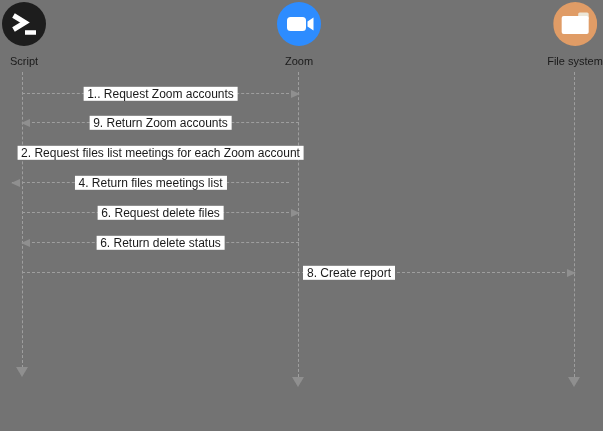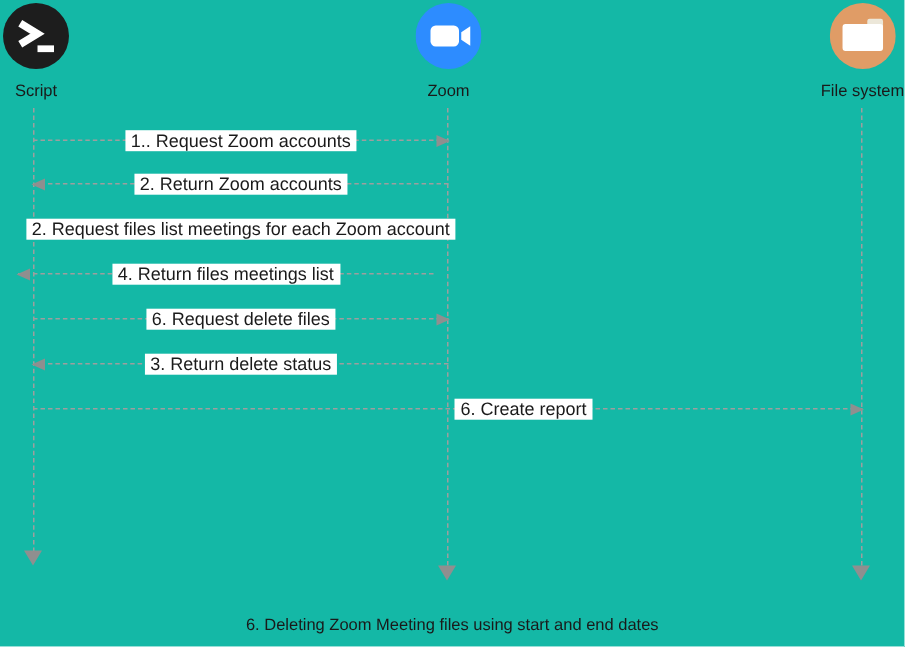--- a/index.html
+++ b/index.html
@@ -1,19 +1,19 @@
 <!DOCTYPE html>
 <html><head>
 <meta charset="utf-8">
 <title>Sequence Diagram</title>
 <style>
   * { margin:0; padding:0; box-sizing:border-box; }
   html,body { background:#ffffff; }
   .canvas {
-    position:relative; width:603px; height:431px; background:#14b8a6;
+    position:relative; width:603px; height:431px; background:#737373;
     font-family:"Liberation Sans", sans-serif; overflow:hidden;
   }
   .actor {
     position:absolute; top:2px; transform:translateX(-50%);
     display:flex; flex-direction:column; align-items:center;
   }
   .icon-circle { width:44px; height:44px; display:block; }
   .icon-circle svg { display:block; width:44px; height:44px; }
   .actor-label {
     margin-top:9px; font-size:11px; color:#1a1a1a; white-space:nowrap; line-height:1.1;
@@ -93,43 +93,42 @@
   <div class="lifeline" style="left:574px; top:72px; height:305px"></div>
   <div class="lifeline-arrow" style="left:568px; top:377px"></div>
 
   <div class="message" style="left:22px; top:93px; width:277px">
     <span class="arrow-r"></span>
     <span class="msg-label">1.. Request Zoom accounts</span>
   </div>
 
   <div class="message" style="left:22px; top:122px; width:277px">
     <span class="arrow-l"></span>
-    <span class="msg-label">2. Return Zoom accounts</span>
+    <span class="msg-label">9. Return Zoom accounts</span>
   </div>
 
   <div class="message" style="left:22px; top:152px; width:277px">
     <span class="arrow-r"></span>
     <span class="msg-label">2. Request files list meetings for each Zoom account</span>
   </div>
 
   <div class="message" style="left:12px; top:182px; width:277px">
     <span class="arrow-l"></span>
     <span class="msg-label">4. Return files meetings list</span>
   </div>
 
   <div class="message" style="left:22px; top:212px; width:277px">
     <span class="arrow-r"></span>
     <span class="msg-label">6. Request delete files</span>
   </div>
 
   <div class="message" style="left:22px; top:242px; width:277px">
     <span class="arrow-l"></span>
-    <span class="msg-label">3. Return delete status</span>
+    <span class="msg-label">6. Return delete status</span>
   </div>
 
   <div class="message" style="left:22px; top:272px; width:553px">
     <span class="arrow-r"></span>
-    <span class="msg-label at-zoom-right">6. Create report</span>
+    <span class="msg-label at-zoom-right">8. Create report</span>
   </div>
 
-  <div class="caption">6. Deleting Zoom Meeting files using start and end dates</div>
 
 </div>
 
 </body></html>

